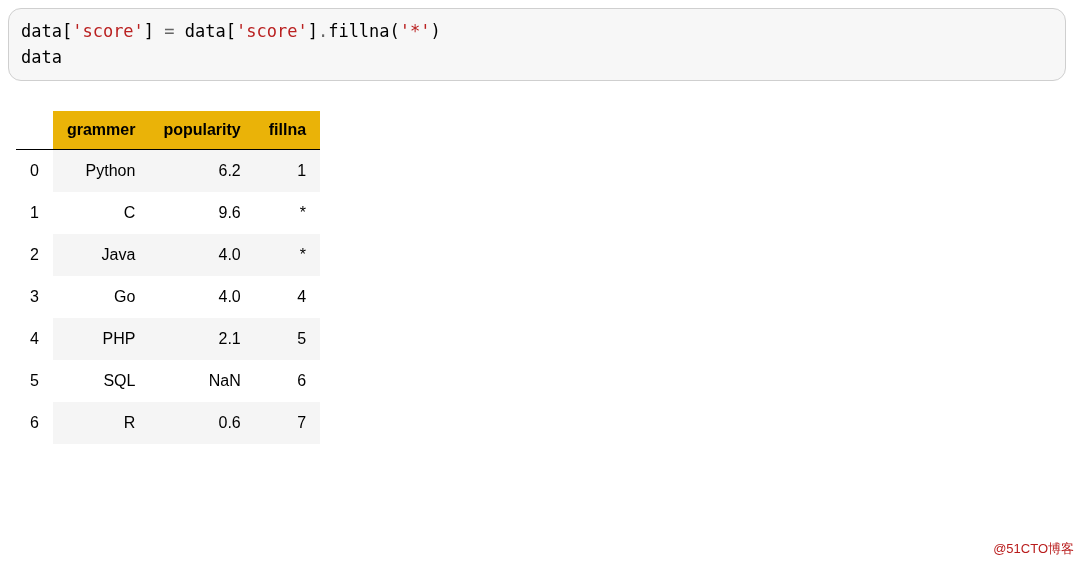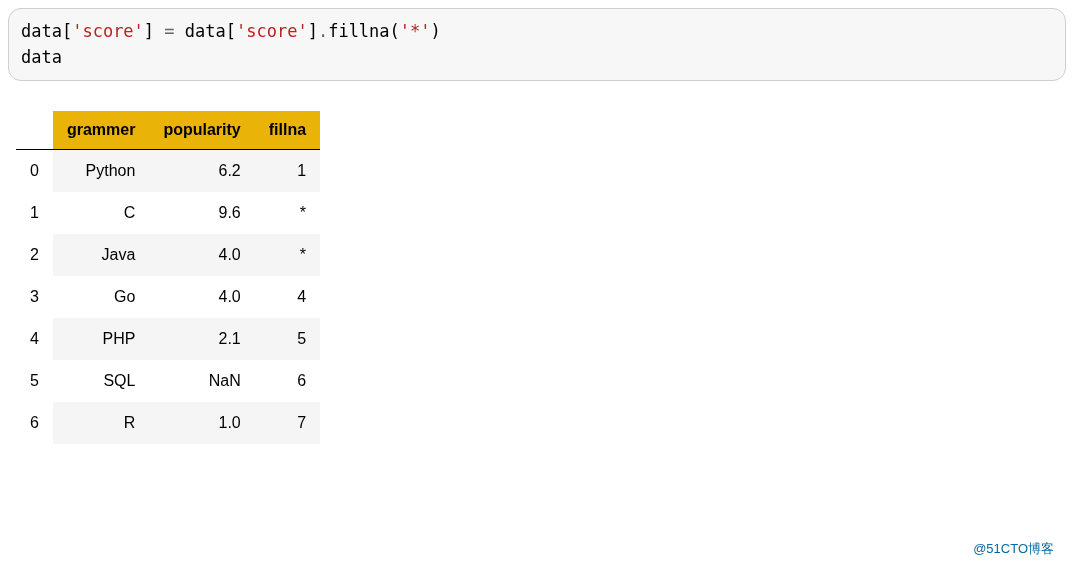--- a/index.html
+++ b/index.html
@@ -65,23 +65,23 @@
       background: #ffffff;
     }
     table.dataframe tbody th.rowhead {
       background: #fff !important;
     }
     table.dataframe tbody tr:nth-child(odd) {
       background: #f5f5f5;
     }
     .watermark {
       position: absolute;
-      right: 20px;
+      right: 0;
       top: 540px;
-      color: #0369a1;
+      color: #b91c1c;
       font-size: 13px;
     }
   </style>
 </head>
 <body>
 
 <div class="code-cell"><span><span class="tok-name">data[</span><span class="tok-str">'score'</span><span class="tok-name">] </span><span class="tok-op">=</span><span class="tok-name"> data[</span><span class="tok-str">'score'</span><span class="tok-name">]</span><span class="tok-op">.</span><span class="tok-name">fillna(</span><span class="tok-str">'*'</span><span class="tok-name">)</span></span>
 <span>data</span></div>
 
 <div class="output-area">
@@ -127,20 +127,20 @@
       </tr>
       <tr>
         <th class="rowhead">5</th>
         <td>SQL</td>
         <td>NaN</td>
         <td>6</td>
       </tr>
       <tr>
         <th class="rowhead">6</th>
         <td>R</td>
-        <td>1.0</td>
+        <td>0.6</td>
         <td>7</td>
       </tr>
     </tbody>
   </table>
 </div>
 
 <div class="watermark">@51CTO博客</div>
 
 </body></html>

